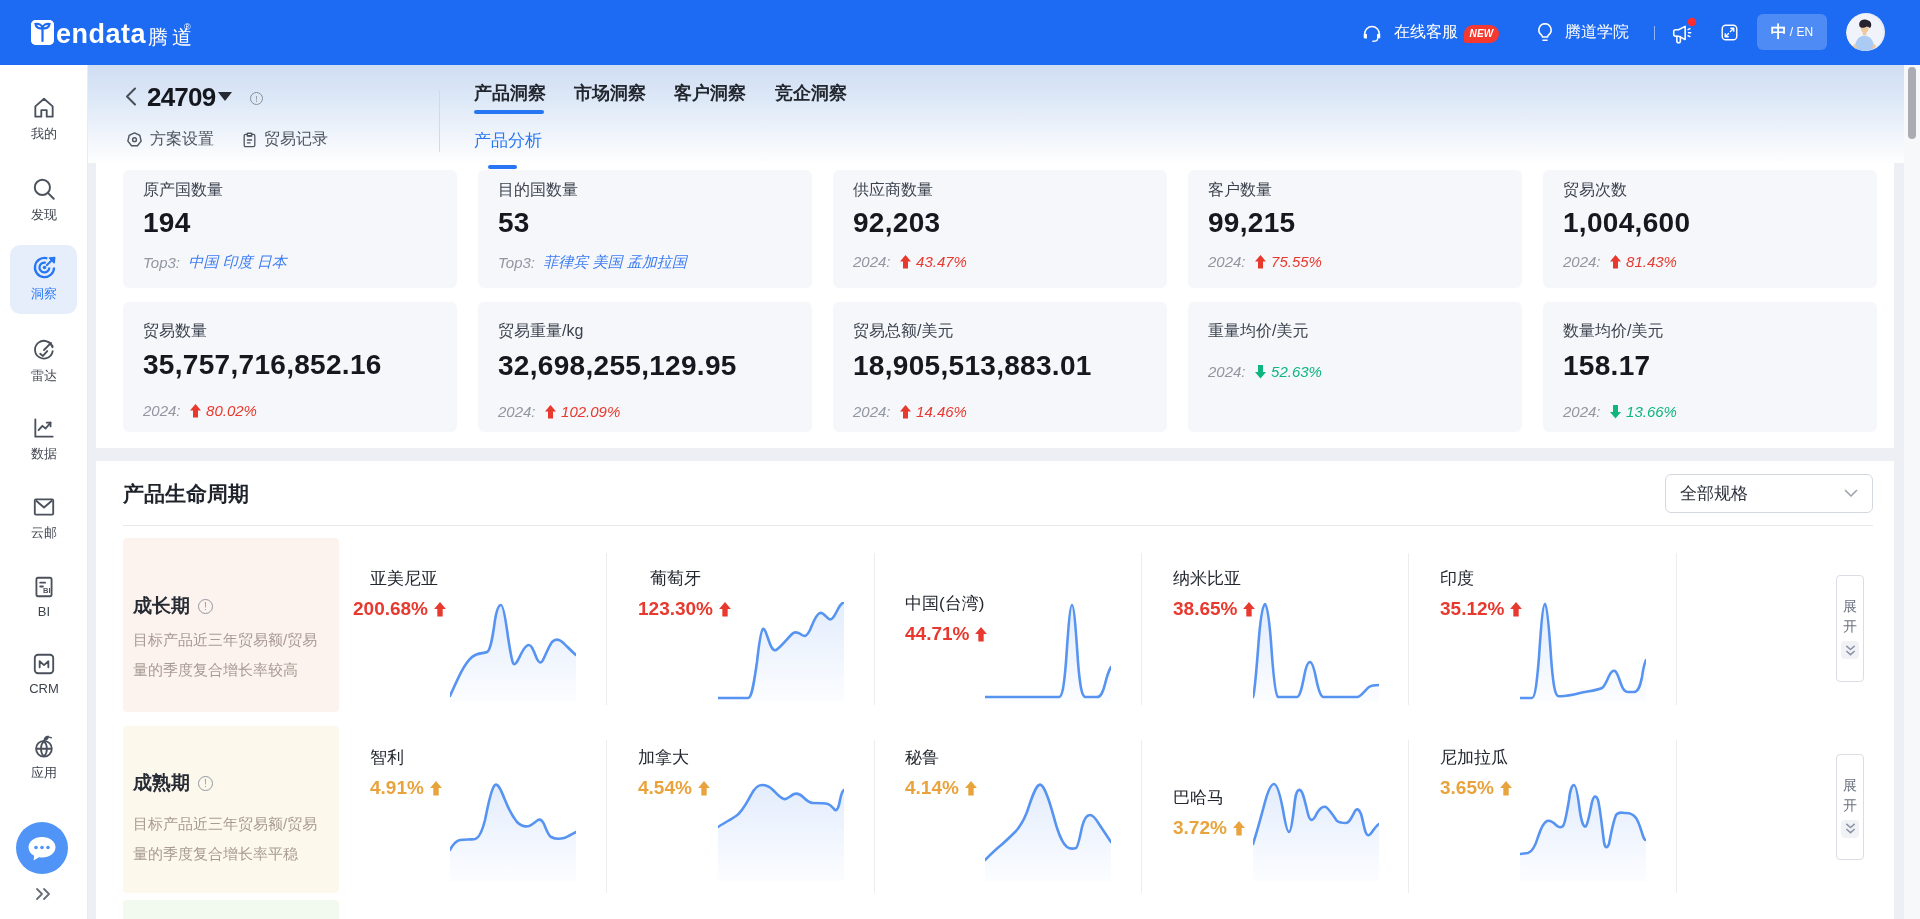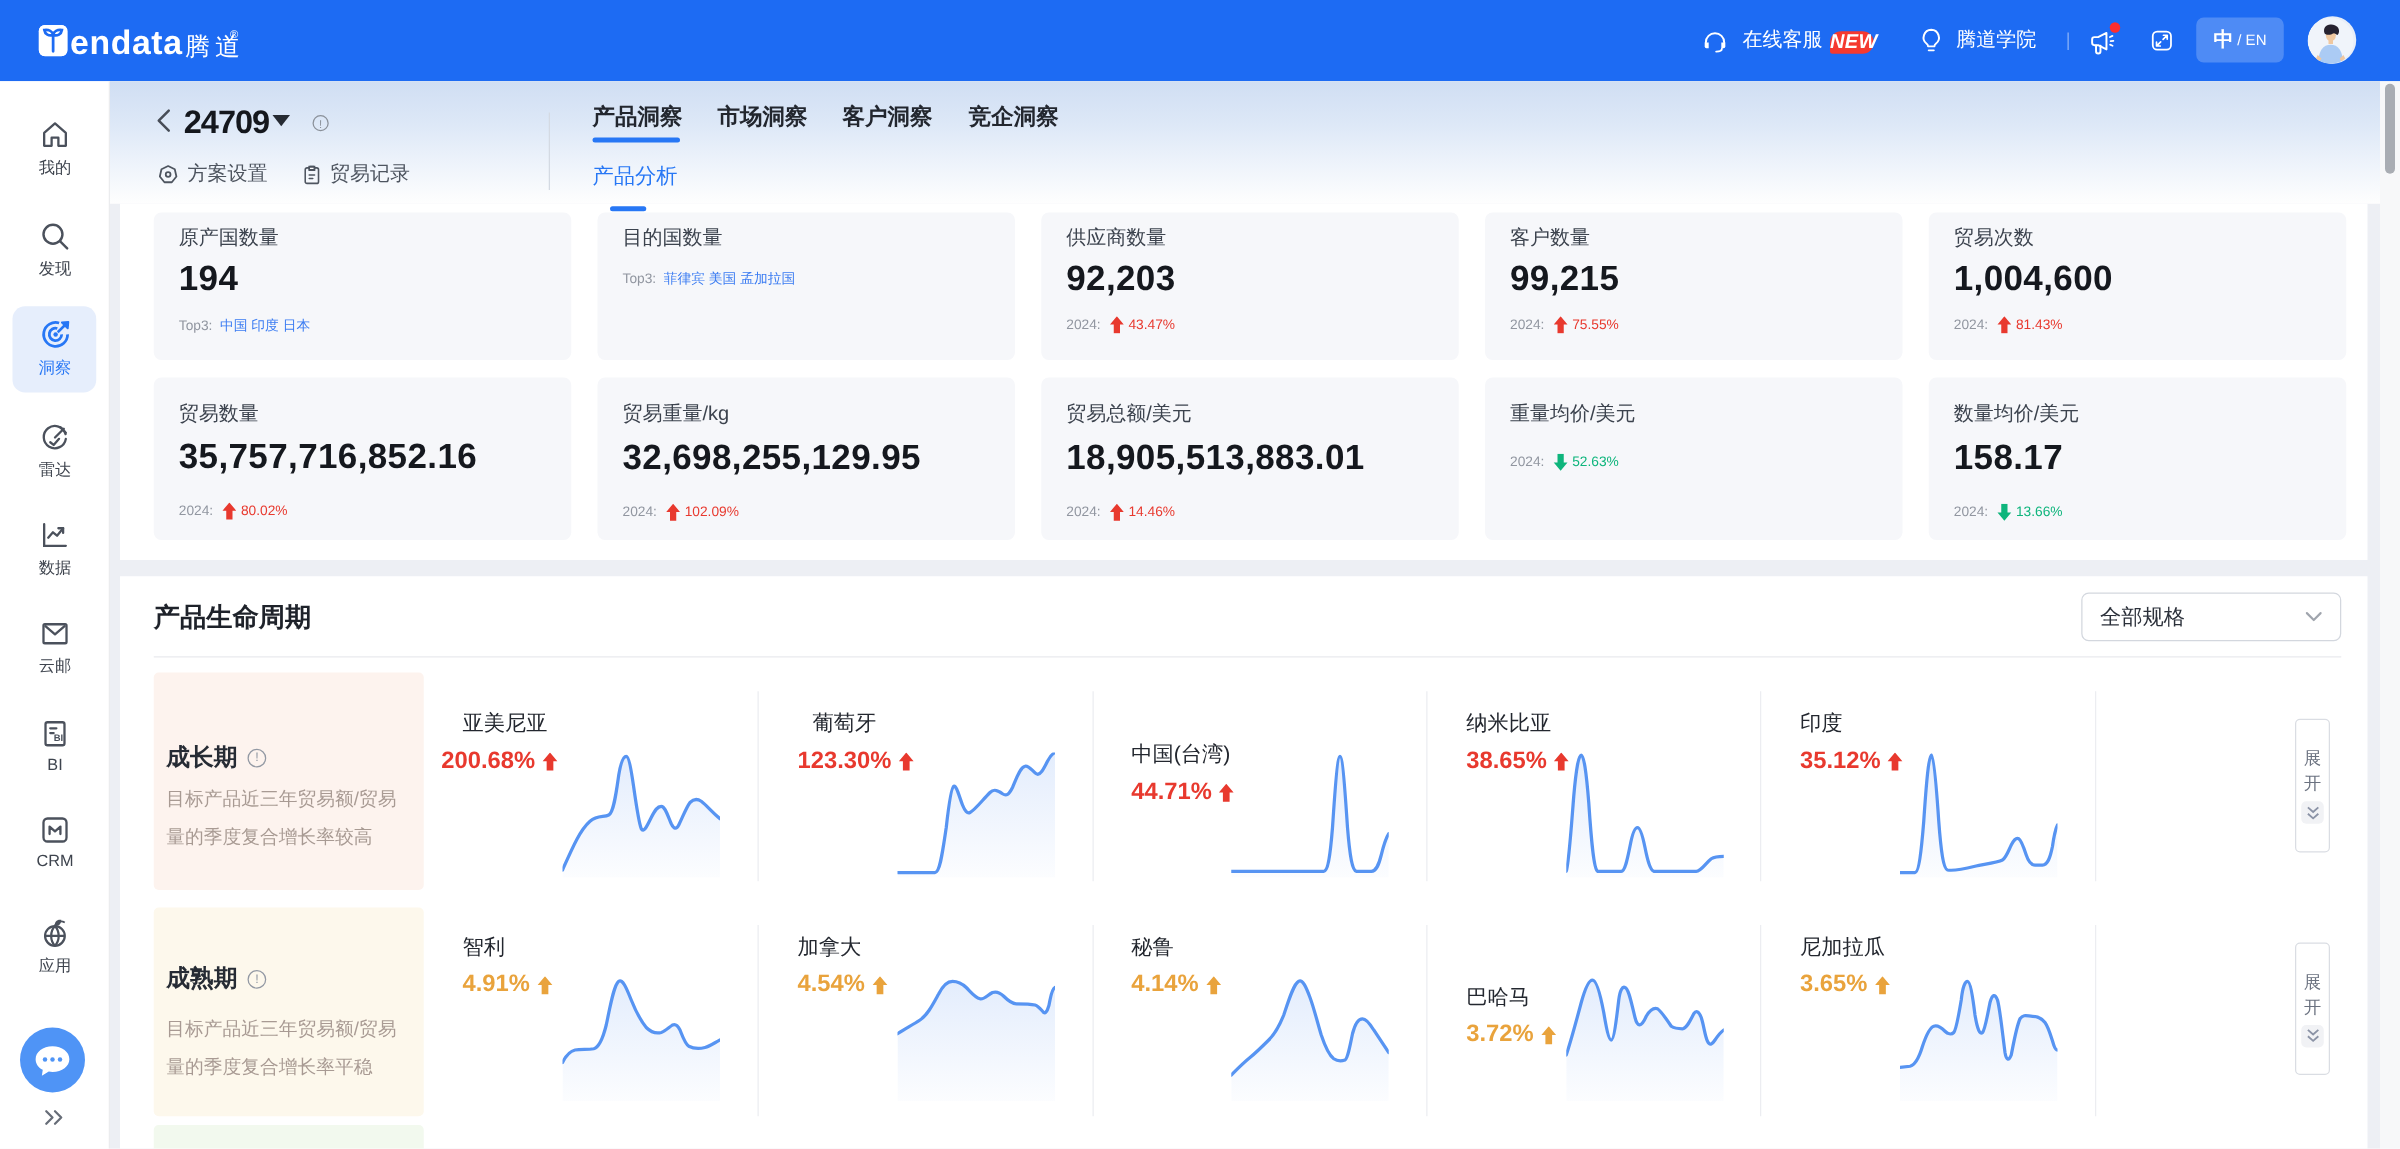--- a/index.html
+++ b/index.html
@@ -7,21 +7,21 @@
 body { position:relative; background:#fff; }
 .abs { position:absolute; }
 
 
 #topbar { left:0; top:0; width:1920px; height:65px; background:#1d6bf3; }
 #logo-box { left:31px; top:20px; width:23px; height:25px; background:#fff; border-radius:5px; }
 #logo-text { left:56px; top:19px; color:#fff; font-size:27px; font-weight:bold; letter-spacing:0.5px; }
 #logo-cn { left:148px; top:24px; color:#fff; font-size:20px; letter-spacing:4px; }
 #logo-r { left:184px; top:22px; color:#fff; font-size:9px; }
 .tb-item { top:0; height:65px; display:flex; align-items:center; color:#fff; font-size:16px; }
-#new-badge { left:1464px; top:25px; width:35px; height:18px; background:#f5392f; border-radius:9px 9px 9px 2px; color:#fff; font-size:16px; font-weight:bold; font-style:italic; line-height:18px; letter-spacing:0.3px; }
+#new-badge { left:1464px; top:25px; width:35px; height:18px; background:#f5392f; border-radius:9px 9px 9px 2px; color:#fff; font-size:10px; font-weight:bold; font-style:italic; text-align:center; line-height:18px; letter-spacing:0.3px; }
 #tb-divider { left:1654px; top:26px; width:1px; height:14px; background:rgba(255,255,255,0.5); }
 #lang-btn { left:1757px; top:14px; width:70px; height:36px; background:rgba(255,255,255,0.22); border-radius:6px; color:#fff; display:flex; align-items:center; justify-content:center; }
 #avatar { left:1847px; top:13px; width:38px; height:38px; border-radius:50%; background:#e8eef8; overflow:hidden; }
 
 
 #sidebar { left:0; top:65px; width:88px; height:854px; background:#fff; border-right:1px solid #ebecee; }
 .side-item { left:0; width:88px; text-align:center; color:#3e444e; font-size:13px; }
 .side-item svg { display:block; margin:0 auto 4px; }
 #side-active { left:10px; top:245px; width:67px; height:69px; background:#e6eefc; border-radius:10px; }
 .side-blue { color:#2777f5; }
@@ -41,21 +41,21 @@
 .hd-link { top:129px; font-size:16px; color:#4e5560; display:flex; align-items:center; gap:6px; }
 .tab { top:81px; font-size:18px; color:#22262e; font-weight:bold; }
 #tab-underline { left:474px; top:110px; width:70px; height:4px; background:#2777f5; border-radius:2px; }
 #subtab { left:474px; top:129px; font-size:17px; color:#2777f5; }
 #subtab-underline { left:488px; top:165px; width:29px; height:4px; background:#2777f5; border-radius:2px; }
 
 
 .scard { background:#f6f7fa; border-radius:6px; width:334px; }
 .scard .t { font-size:16px; color:#3c434e; }
 .scard .n { font-size:28px; font-weight:bold; color:#15181e; letter-spacing:0.3px; }
-.scard .b { font-size:11px; color:#9196a0; display:flex; align-items:center; }
+.scard .b { font-size:15px; color:#9196a0; display:flex; align-items:center;font-style:italic; }
 .blue-links { color:#3b7cf2; }
 .up-red { color:#e8392e; }
 .dn-green { color:#0eb57c; }
 
 
 #lcpanel { left:96px; top:461px; width:1798px; height:458px; background:#fff; }
 #lc-title { left:123px; top:480px; font-size:21px; color:#1e222a; font-weight:600; }
 #lc-select { left:1665px; top:474px; width:208px; height:39px; background:#fff; border:1px solid #d3d7de; border-radius:6px; font-size:17px; color:#2b303a; display:flex; align-items:center; padding:0 14px; justify-content:space-between; }
 #lc-divider { left:123px; top:525px; width:1750px; height:1px; background:#e9eaee; }
 .lc-block { left:123px; width:216px; border-radius:4px; }
@@ -249,20 +249,21 @@
 <div class="abs" id="subtab-underline"></div>
 
 <div class="abs" style="left:123px; top:170px; display:flex; gap:21px;">
   <div class="scard" style="height:118px; padding:10px 20px;">
     <div class="t">原产国数量</div>
     <div class="n" style="margin-top:6px;">194</div>
     <div class="b" style="margin-top:14px;">Top3:&nbsp;<span class="blue-links">&nbsp;中国 印度 日本</span></div>
   </div>
   <div class="scard" style="height:118px; padding:10px 20px;">
     <div class="t">目的国数量</div>
+    <div class="n" style="margin-top:6px;">53</div>
     <div class="b" style="margin-top:14px;">Top3:&nbsp;<span class="blue-links">&nbsp;菲律宾 美国 孟加拉国</span></div>
   </div>
   <div class="scard" style="height:118px; padding:10px 20px;">
     <div class="t">供应商数量</div>
     <div class="n" style="margin-top:6px;">92,203</div>
     <div class="b" style="margin-top:14px;">2024:&nbsp;&nbsp;<svg width="13" height="14" viewBox="0 0 13 14">
           <path d="M6.5 0 L12 6.5 H9 V13.5 H4 V6.5 H1 Z" fill="#e8392e"></path>
         </svg>&nbsp;<span class="up-red">43.47%</span></div>
   </div>
   <div class="scard" style="height:118px; padding:10px 20px;">

